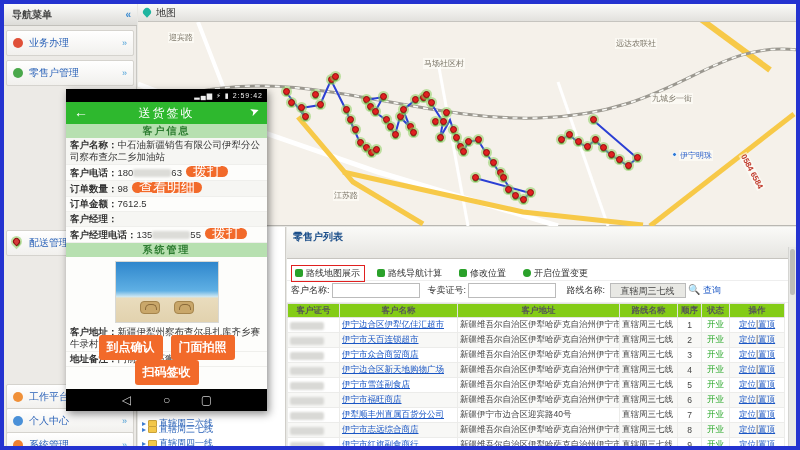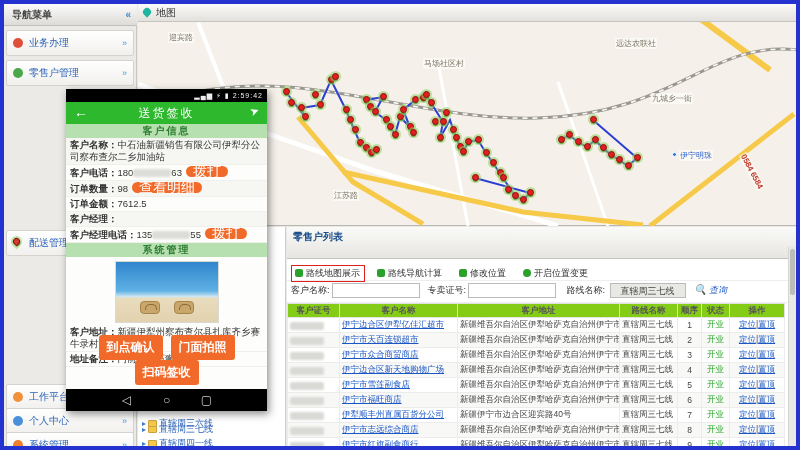--- a/index.html
+++ b/index.html
@@ -40,21 +40,21 @@
   #list-panel { position:absolute; left:283px; top:223px; width:509px; height:219px; background:#fff; }
   #list-title { height:32px; background:linear-gradient(#fafaf8,#e6e5e1); border-bottom:1px solid #c6c4bf; font-size:10px; font-weight:bold; color:#1c4f8a; line-height:20px; padding-left:6px; }
   #toolbar { height:22px; padding:3px 4px; border-bottom:1px solid #eee; white-space:nowrap; }
   .tb-btn { display:inline-block; font-size:9px; color:#333; border:1px solid transparent; padding:1px 4px 1px 3px; margin-right:8px; cursor:pointer; }
   .tb-btn.hl { border:1px solid #e02020; }
   .tb-ico { display:inline-block; width:8px; height:8px; margin-right:3px; background:#2aa12a; border-radius:2px; vertical-align:-1px; }
   .tb-ico.round { border-radius:50%; }
   #search-row { height:22px; padding:2px 4px; font-size:9px; color:#333; white-space:nowrap; border-bottom:1px solid #eee; }
   #search-row input { width:88px; height:15px; border:1px solid #bbb; margin:0 8px 0 2px; vertical-align:middle; }
   .route-box { display:inline-block; width:76px; height:15px; background:#e8e8e4; border:1px solid #bbb; font-size:9px; color:#444; text-align:center; line-height:14px; vertical-align:middle; margin-left:2px; }
-  .search-link { color:#1a56c4; margin-left:6px; cursor:pointer;font-style:italic; }
+  .search-link { color:#1a56c4; cursor:pointer; }
   .mag { color:#2f7ad6; font-size:10px; }
   #grid { width:497px; border-collapse:collapse; table-layout:fixed; font-size:8.5px; }
   #grid th { background:#84cc16; border:1px solid #e2e2de; color:#555; font-weight:bold; height:14px; overflow:hidden; white-space:nowrap; }
   #grid td { border:1px solid #ececea; height:15px; overflow:hidden; white-space:nowrap; padding:0 2px; color:#444; }
   #grid tr:nth-child(even) td { background:#f8f8f6; }
   .lnk { color:#1a56c4; text-decoration:underline; cursor:pointer; }
   .status-open { color:#1fa41f; }
   .redact { display:inline-block; width:34px; height:8px; background:#d9d9d6; border-radius:2px; filter:blur(1px); vertical-align:middle; }
   #vscroll { position:absolute; right:0; top:20px; width:8px; height:199px; background:#e8e8e6; border-left:1px solid #d5d5d2; }
   #vscroll .thumb { position:absolute; top:2px; left:1px; width:5px; height:46px; background:#bcbcb8; border-radius:3px; }

